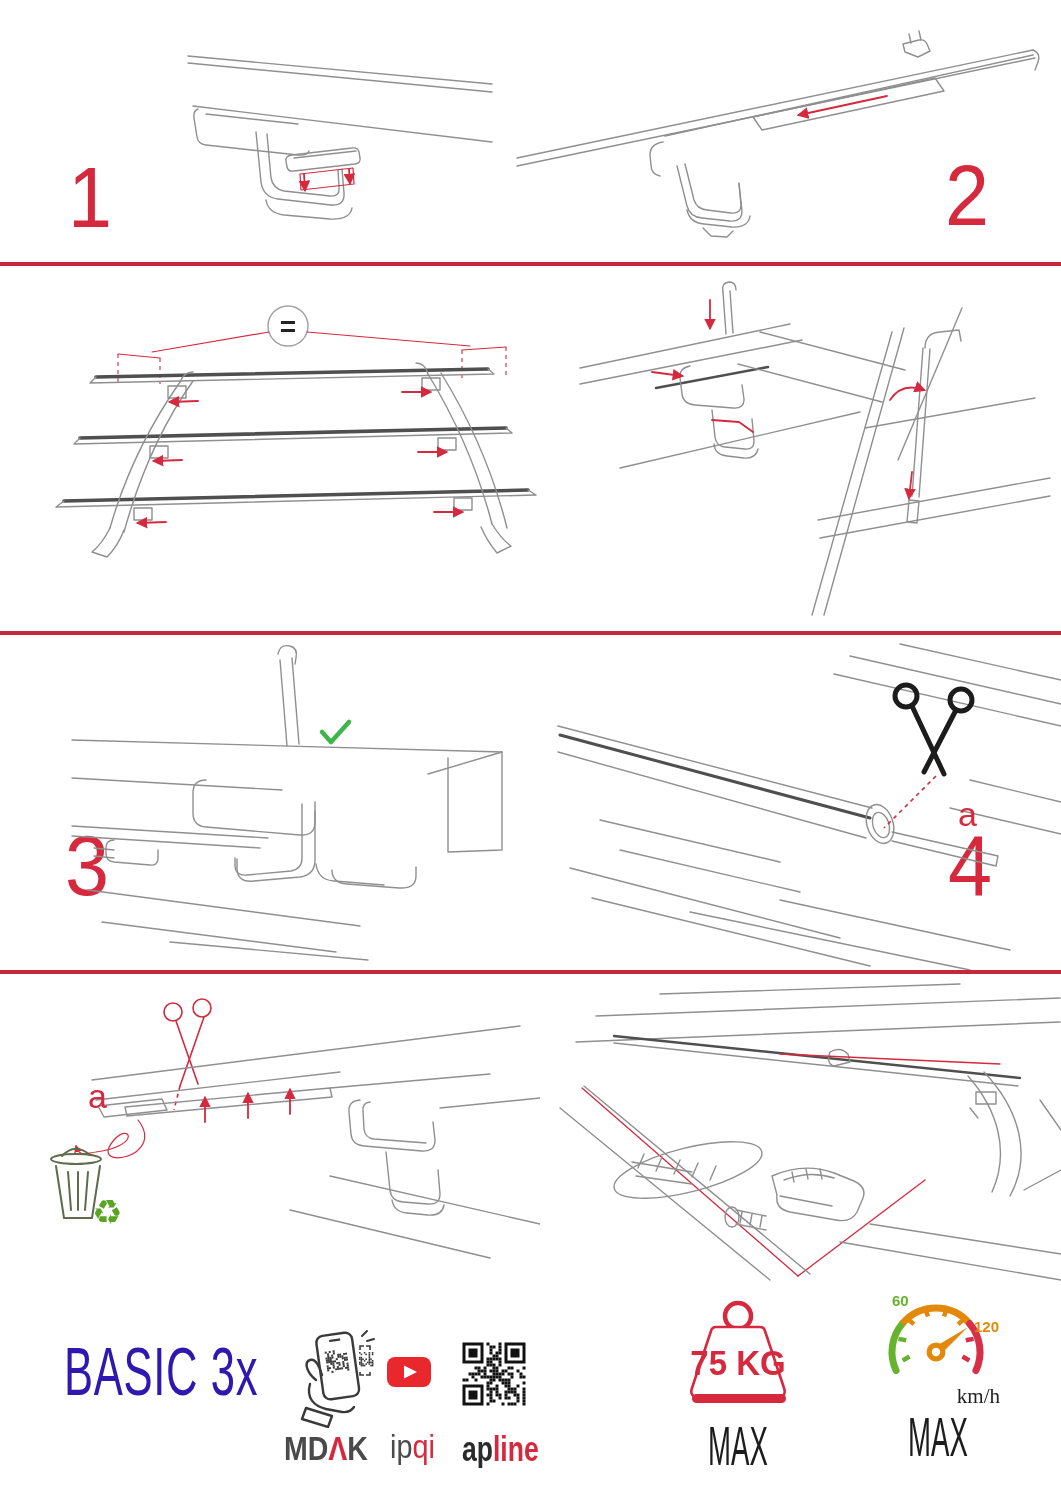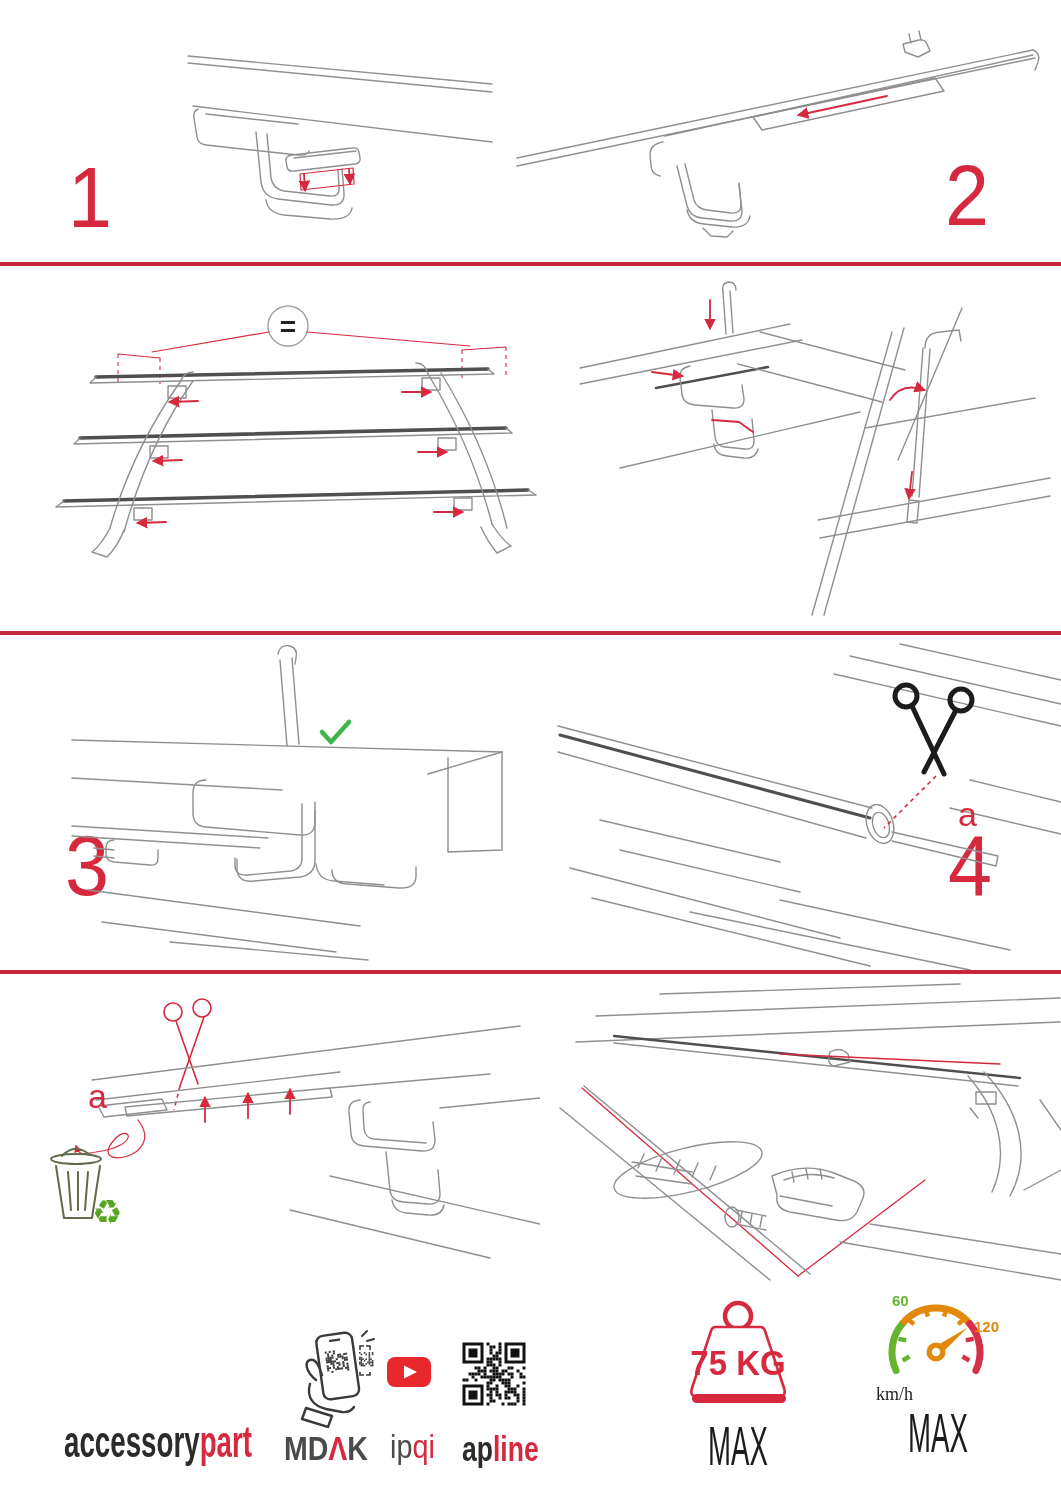--- a/index.html
+++ b/index.html
@@ -29,21 +29,21 @@
   .brand-sub .r{color:#d6293e;}
   .mdak{font-size:30px;font-weight:bold;color:#4a4a4a;transform:scale(.95,1.1);
         transform-origin:left top;white-space:nowrap;}
   .mdak .r{color:#d6293e;}
   .ipqi{font-size:32px;color:#4a4a4a;transform:scale(.9,1.05);transform-origin:left top;}
   .ipqi .r{color:#d6293e;}
   .apline{font-size:34px;font-weight:bold;color:#2b2b2b;transform:scale(.78,1.05);transform-origin:left top;}
   .apline .r{color:#d6293e;}
   .maxlabel{font-size:46px;font-weight:500;color:#1c1c1c;line-height:1;transform:scale(.6,1.2);
             transform-origin:center top;text-align:center;white-space:nowrap;}
-  .kmh{font-family:"Liberation Serif",serif;font-size:18px;color:#222;text-align:left;}
+  .kmh{font-family:"Liberation Serif",serif;font-size:21px;color:#222;text-align:right;}
 </style>
 </head>
 <body>
 
 <div class="page">
 
   <svg width="0" height="0" style="position:absolute">
     <defs>
       <marker id="arr" viewBox="0 0 10 10" refX="8" refY="5" markerWidth="6.5" markerHeight="6.5" orient="auto-start-reverse">
         <path d="M0,0L10,5L0,10z" fill="#d6293e"></path>
@@ -271,22 +271,22 @@
       <path class="ln" d="M244,200 q26,-10 50,-2 M240,216 l52,10"></path>
       <path class="ln" d="M252,192 l2,10 M266,189 l2,10 M280,189 l2,10"></path>
       <path class="ln" d="M196,230 l30,6 M196,244 l30,6 M202,232 l-2,11 M212,234 l-2,11 M222,236 l-2,11"></path>
       <ellipse class="ln" cx="192" cy="237" rx="7" ry="10"></ellipse>
       <path class="ln" d="M20,128 L230,300 M44,106 L270,294"></path>
       <path class="ln" d="M300,262 L521,300 M330,244 L521,274"></path>
     </svg>
 
   </div>
 
-  <div class="f" style="left:64px;top:1420px">
-    <div class="brand-sub"><span>accessory</span><span class="r">part</span></div>
+  <div class="f" style="left:64px;top:1336px">
+    <div class="brand-title">BASIC 3x</div>
   </div>
 
   <div class="f" style="left:296px;top:1328px">
     <svg width="86" height="100" viewBox="0 0 86 100">
       <g transform="rotate(-8 42 40)">
         <rect x="24" y="6" width="36" height="64" rx="7" fill="none" stroke="#3a3a3a" stroke-width="2.4"></rect>
         <path d="M38,12 h9" stroke="#3a3a3a" stroke-width="2.4" stroke-linecap="round" fill="none"></path>
         <g transform="translate(31,22)" fill="#3a3a3a">
             <rect x="0" y="0" width="2" height="2"></rect>
             <rect x="4" y="0" width="2" height="2"></rect>

